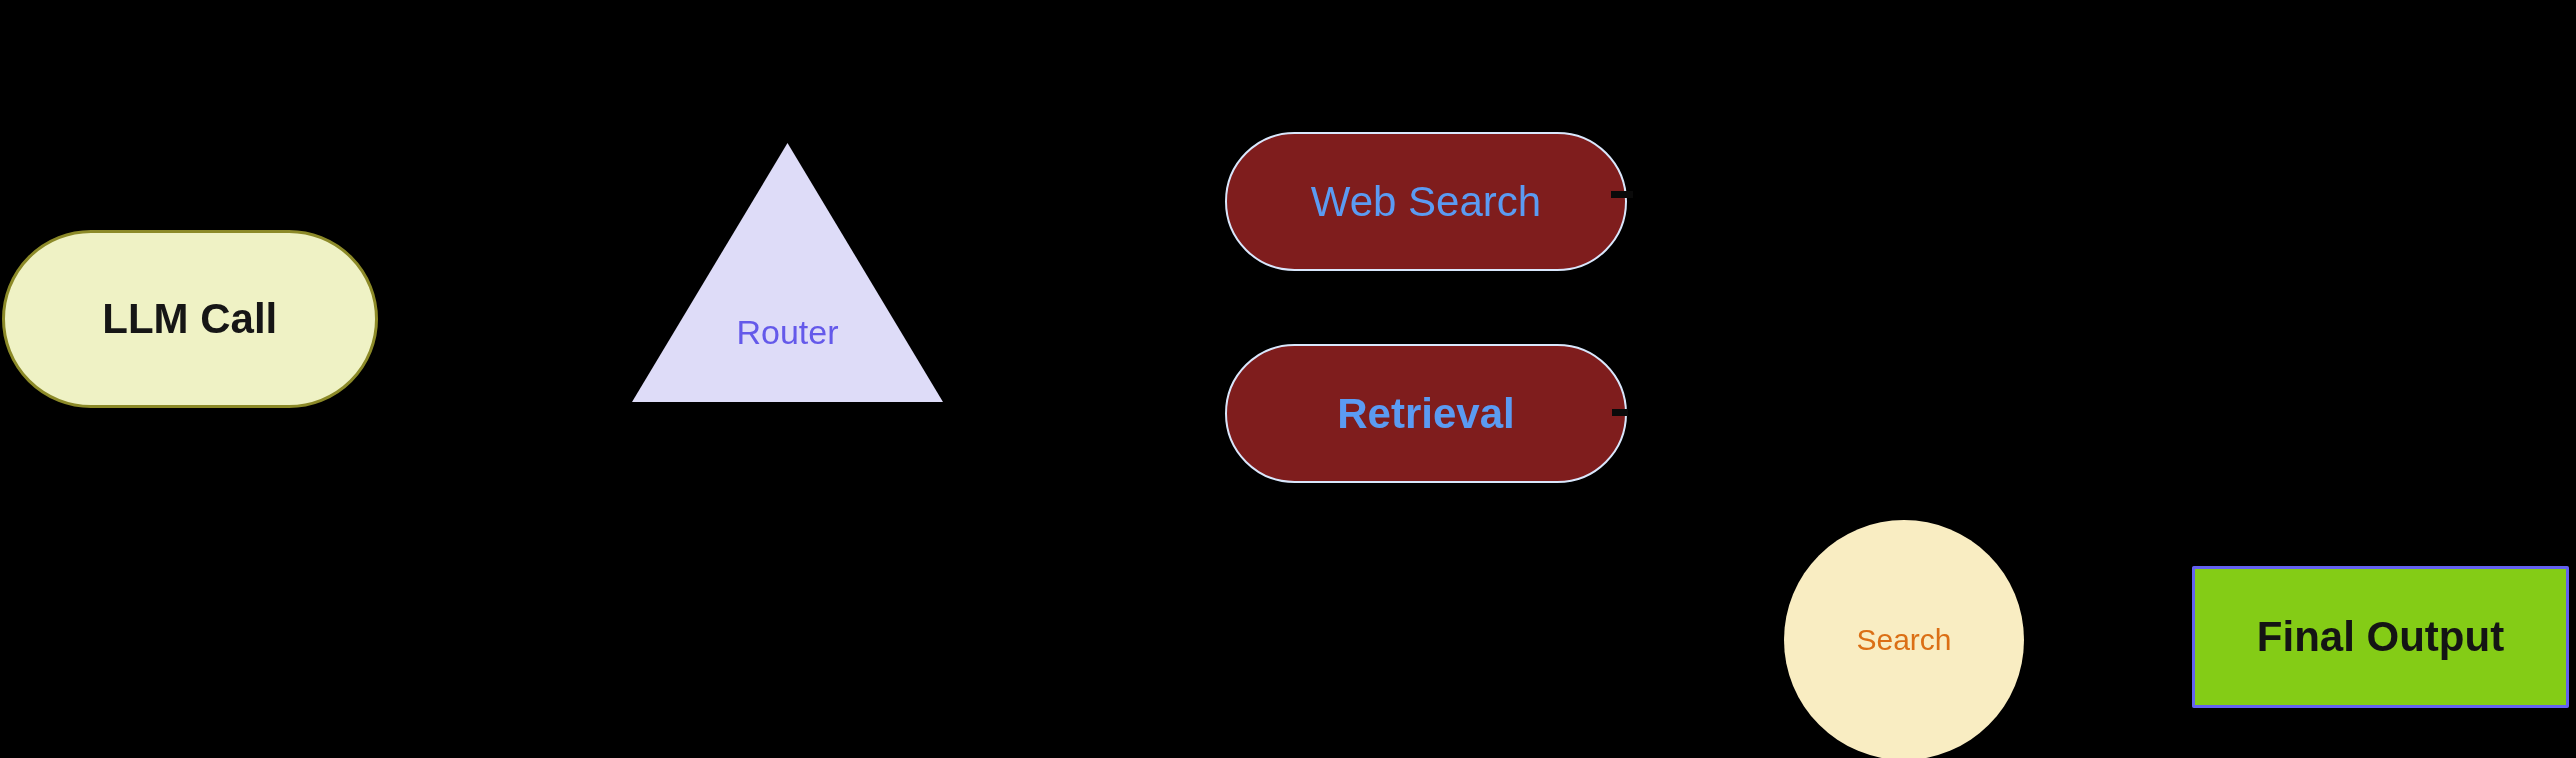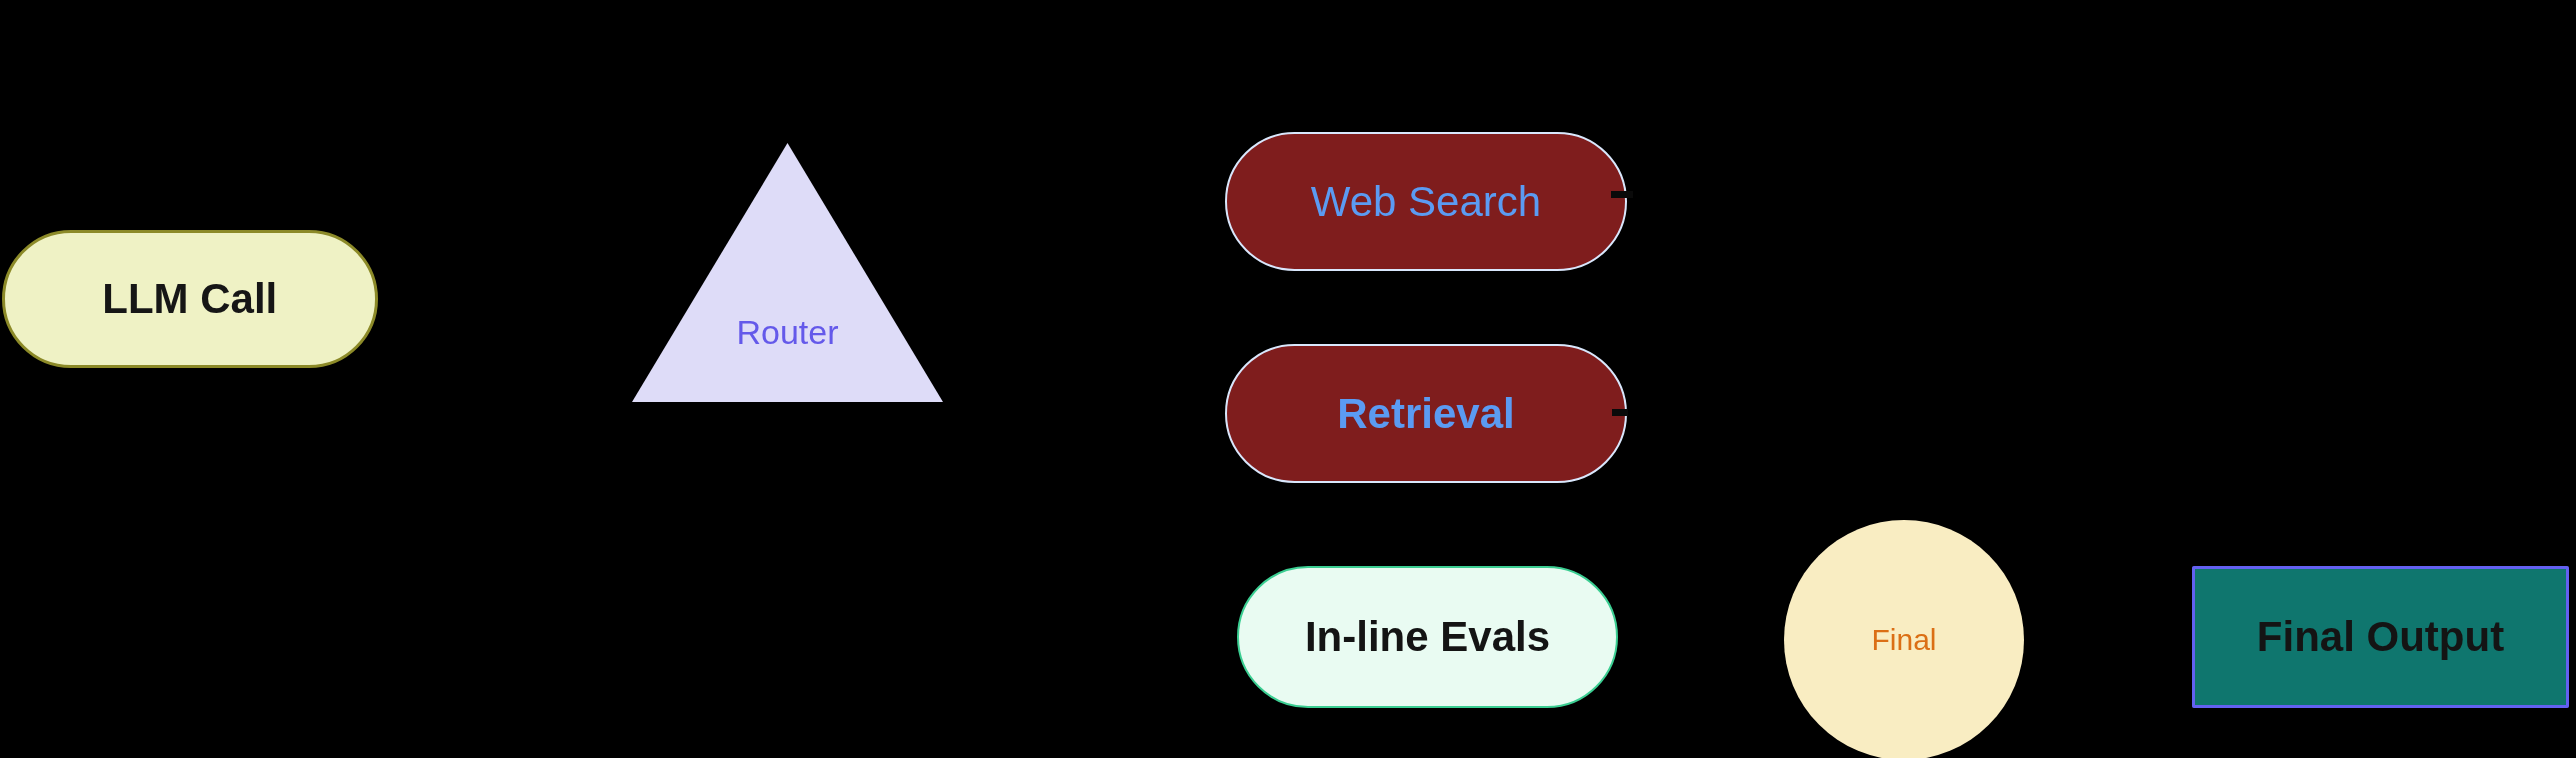--- a/index.html
+++ b/index.html
@@ -12,21 +12,21 @@
   }
   .node{
     position:absolute;
     display:flex;align-items:center;justify-content:center;
     box-sizing:border-box;
     white-space:nowrap;
   }
   .pill{border-radius:906px;}
 
   .node-llm{
-    left:1.8px;top:230px;width:376px;height:138px;
+    left:1.8px;top:230px;width:376px;height:178px;
     background:#eff2c5;border:3.6px solid #8c8a28;
     color:#161616;font-size:42px;font-weight:600;
   }
   .node-router{
     left:632px;top:143px;width:311px;height:259px;
     background:#dedcf8;
     clip-path:polygon(50% 0, 100% 100%, 0 100%);
     color:#6459ea;font-size:34px;font-weight:400;
   }
   .node-router .label{
@@ -45,21 +45,21 @@
     color:#141414;font-size:42px;font-weight:600;
   }
   .node-memory{
     left:1784px;top:520px;width:240px;height:240px;
     border-radius:50%;
     background:#f9edc2;
     color:#db6f15;font-size:30px;font-weight:400;
   }
   .node-final{
     left:2192px;top:566px;width:377px;height:142px;
-    background:#0f766e;border:3.6px solid #6361f1;border-radius:1.8px;
+    background:#84cc16;border:3.6px solid #6361f1;border-radius:1.8px;
     color:#141414;font-size:42px;font-weight:600;
   }
   .stub{position:absolute;background:#0a0a0a;z-index:5;}
   .stub-websearch{left:1611px;top:191px;width:22px;height:7.3px;}
   .stub-retrieval{left:1612px;top:409px;width:16.3px;height:7.3px;}
 </style>
 </head>
 <body>
 
 <div class="canvas">
@@ -73,26 +73,23 @@
   </div>
 
   <div class="node pill node-websearch">
     <span class="label">Web Search</span>
   </div>
 
   <div class="node pill node-retrieval">
     <span class="label">Retrieval</span>
   </div>
 
-  <div class="node pill node-evals">
-    <span class="label">In-line Evals</span>
-  </div>
 
   <div class="node node-memory">
-    <span class="label">Final</span>
+    <span class="label">Search</span>
   </div>
 
   <div class="node node-final">
     <span class="label">Final Output</span>
   </div>
 
   <div class="stub stub-websearch"></div>
   <div class="stub stub-retrieval"></div>
 
 </div>

